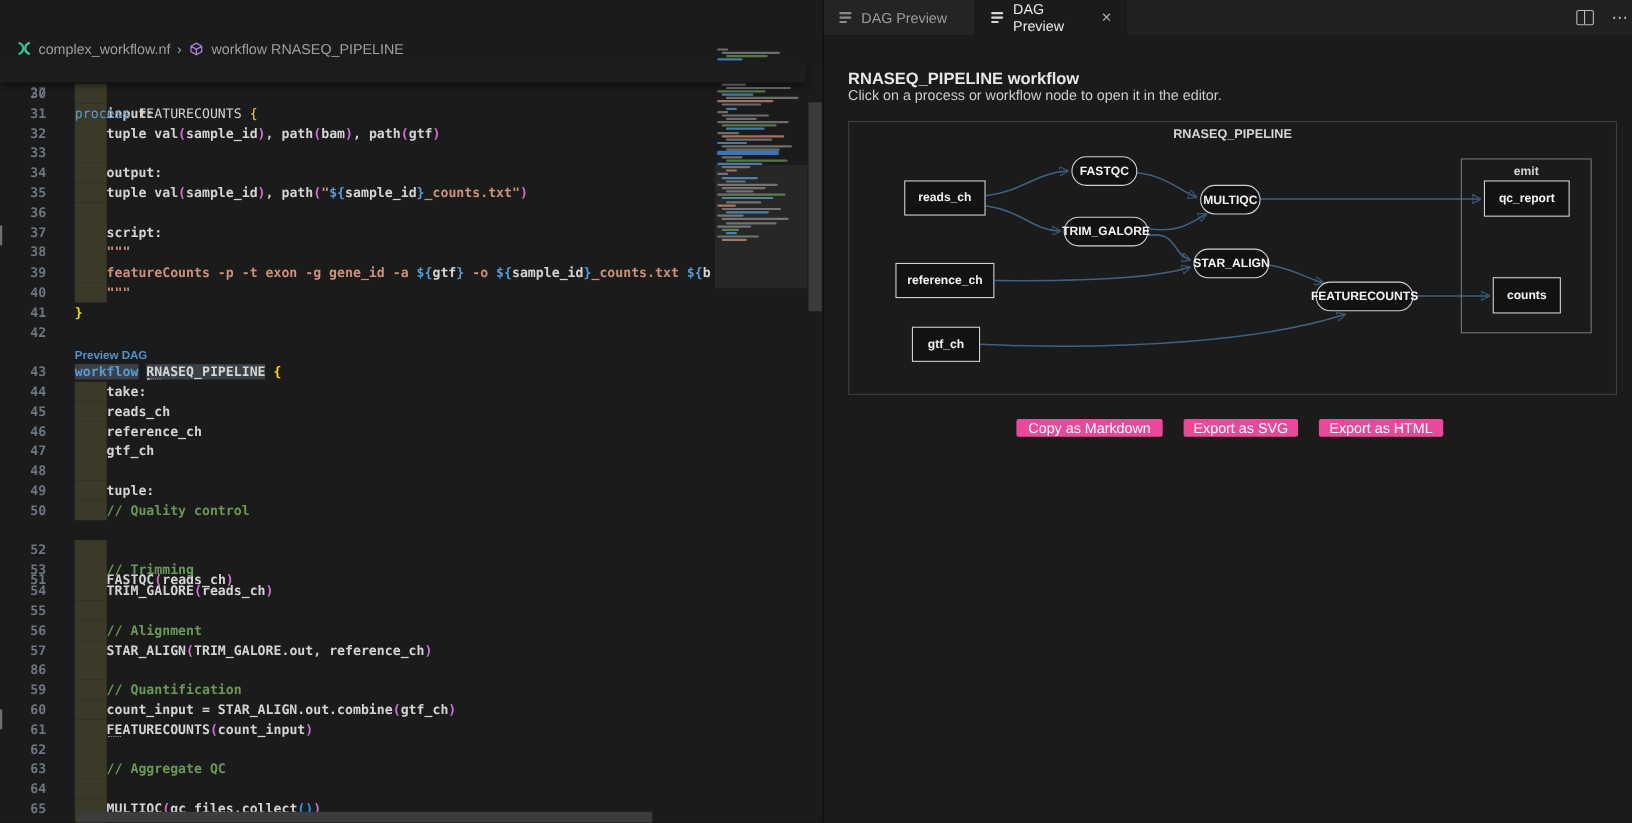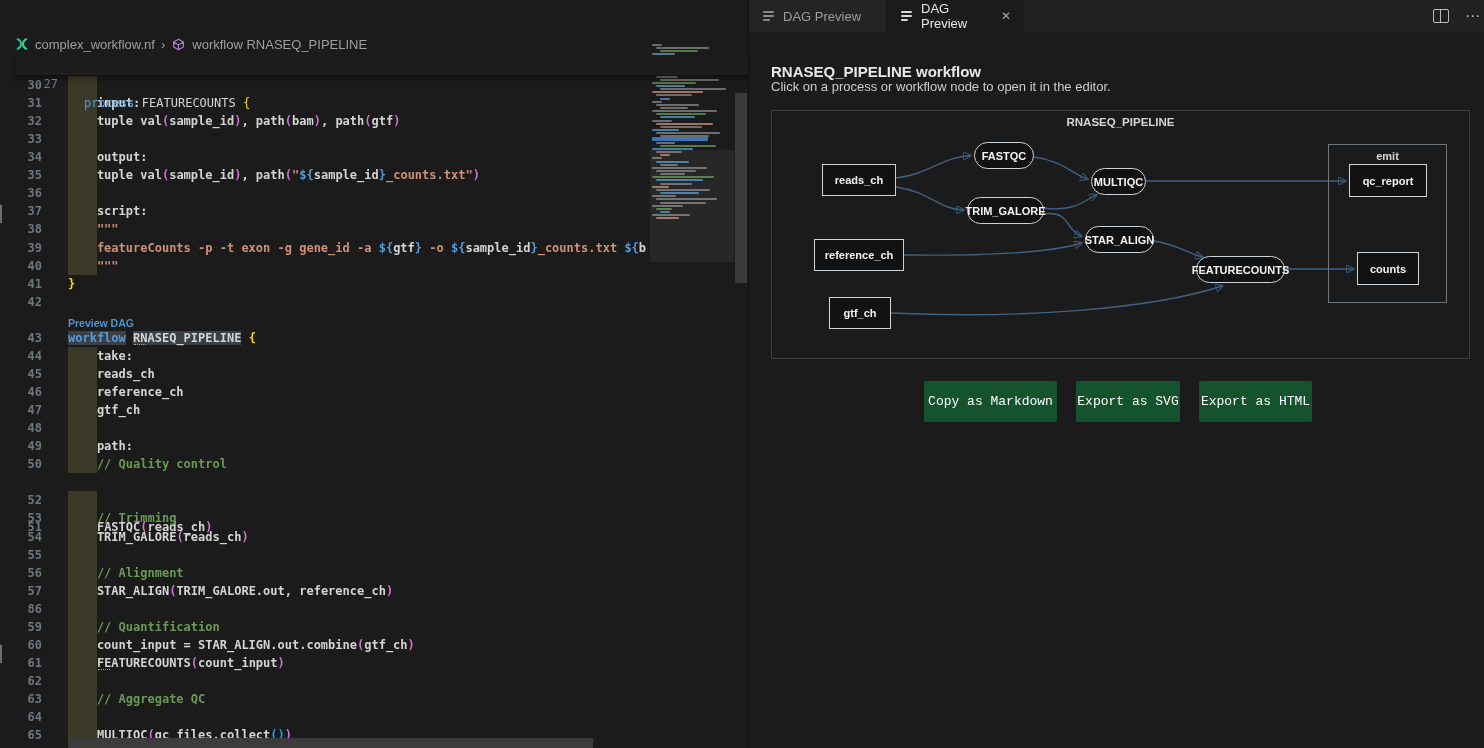--- a/index.html
+++ b/index.html
@@ -31,21 +31,21 @@
                 display:flex; align-items:center; gap:6px; padding-left:14px; font-size:13px; color:#9f9f9f; }
 
   
   .group-left { position:absolute; left:0; top:0; width:748px; height:748px; background:#1b1b1b; overflow:hidden; }
   .editor { position:absolute; left:0; top:56px; width:748px; height:692px; overflow:hidden;
             font-family:"DejaVu Sans Mono","Liberation Mono",monospace; font-size:12px; }
   .crow { position:absolute; left:0; height:18.06px; width:748px; line-height:18.06px; white-space:pre;font-weight:bold; }
   .num { position:absolute; left:0; width:42px; text-align:right; color:#6e7681; }
   .ct  { position:absolute; left:68px; white-space:pre; }
   .band { position:absolute; left:68px; top:0; width:29px; height:18.06px; background:#3b3a28; }
-  .sticky { position:absolute; left:16px; top:0; width:733px; height:19px; line-height:19px; background:#1d1d1d;
+  .sticky { position:absolute; left:0; top:0; width:733px; height:19px; line-height:19px; background:#1d1d1d;
             box-shadow:0 3px 6px rgba(0,0,0,.45); z-index:5; white-space:pre; }
   .lens { position:absolute; left:68px; top:3px; font-family:"Liberation Sans",sans-serif; font-size:10.5px;
           color:#4e94ce; cursor:pointer; }
   .k{color:#569cd6} .w{color:#d4d4d4} .s{color:#ce9178} .c{color:#6a9955}
   .y{color:#ffd700} .p{color:#d670d6} .b{color:#179fff} .i{color:#569cd6}
   .kocc{color:#569cd6;background:rgba(110,125,142,.38)} 
   .wocch{color:#d4d4d4;background:rgba(110,125,142,.38);position:relative}
   .wh{color:#d4d4d4;position:relative}
   .wh:after,.wocch:after{content:"";position:absolute;left:1px;bottom:0;width:12px;border-bottom:1.5px dotted #9a9a9a;}
 
@@ -69,22 +69,22 @@
   .cluster { position:absolute; border:1px solid #6f757b; }
   .cluster .clabel { position:absolute; left:0; top:5px; width:100%; text-align:center; font-size:11px; font-weight:bold; color:#d6d6d6; }
   .chan { position:absolute; background:#121212; border:1.6px solid #ced3d8; display:flex; align-items:center; justify-content:center;
           font-size:11px; font-weight:bold; color:#f2f2f2; cursor:pointer; }
   .proc { position:absolute; background:#121212; border:1.8px solid #ced3d8; border-radius:14px; display:flex; align-items:center;
           justify-content:center; font-size:11px; font-weight:bold; color:#f2f2f2; cursor:pointer; }
   .edges { position:absolute; left:0; top:0; }
   .edges path { stroke:#4a739c; stroke-width:1.4; fill:none; opacity:.8; }
 
   .btnrow { position:absolute; top:349px; left:0; width:736px; height:26px; }
-  .btn { position:absolute; height:41px; background:#14532d; color:#fff; border:none; font-size:13px;
-         font-family:Liberation Mono, monospace; cursor:pointer; border-radius:2px; }
+  .btn { position:absolute; height:16px; background:#ec4899; color:#fff; border:none; font-size:13px;
+         font-family:Liberation Sans, sans-serif; cursor:pointer; border-radius:2px; }
 </style>
 </head>
 <body>
 
 <div class="app">
 
   <div class="tabbar">
     <div class="tab active" style="left:0;width:185px">
       <span class="ticon">
         <svg width="15" height="15" viewBox="0 0 16 16">
@@ -163,21 +163,21 @@
           <div class="crow" style="top: 200.6px;"><i class="band"></i><span class="num">40</span><span class="ct"><span class="s">    """</span></span></div>
           <div class="crow" style="top: 218.66px;"><span class="num">41</span><span class="ct"><span class="y">}</span></span></div>
           <div class="crow" style="top: 236.72px;"><span class="num">42</span><span class="ct"></span></div>
           <div class="crow" style="top: 254.78px;"><span class="lens">Preview DAG</span></div>
           <div class="crow" style="top: 272.84px;"><span class="num">43</span><span class="ct"><span class="kocc">workflow</span><span class="w"> </span><span class="wocch">RNASEQ_PIPELINE</span><span class="w"> </span><span class="y">{</span></span></div>
           <div class="crow" style="top: 290.9px;"><i class="band"></i><span class="num">44</span><span class="ct"><span class="w">    take:</span></span></div>
           <div class="crow" style="top: 308.96px;"><i class="band"></i><span class="num">45</span><span class="ct"><span class="w">    reads_ch</span></span></div>
           <div class="crow" style="top: 327.02px;"><i class="band"></i><span class="num">46</span><span class="ct"><span class="w">    reference_ch</span></span></div>
           <div class="crow" style="top: 345.08px;"><i class="band"></i><span class="num">47</span><span class="ct"><span class="w">    gtf_ch</span></span></div>
           <div class="crow" style="top: 363.14px;"><i class="band"></i><span class="num">48</span><span class="ct"></span></div>
-          <div class="crow" style="top: 381.2px;"><i class="band"></i><span class="num">49</span><span class="ct"><span class="w">    path:</span></span></div>
+          <div class="crow" style="top: 381.2px;"><i class="band"></i><span class="num">49</span><span class="ct"><span class="w">    tuple:</span></span></div>
           <div class="crow" style="top: 399.26px;"><i class="band"></i><span class="num">50</span><span class="ct"><span class="c">    // Quality control</span></span></div>
           <div class="crow" style="top: 417.32px; margin-top: 45px;"><i class="band"></i><span class="num">51</span><span class="ct"><span class="w">    </span><span class="wh">FASTQC</span><span class="p">(</span><span class="w">reads_ch</span><span class="p">)</span></span></div>
           <div class="crow" style="top: 435.38px;"><i class="band"></i><span class="num">52</span><span class="ct"></span></div>
           <div class="crow" style="top: 453.44px;"><i class="band"></i><span class="num">53</span><span class="ct"><span class="c">    // Trimming</span></span></div>
           <div class="crow" style="top: 471.5px;"><i class="band"></i><span class="num">54</span><span class="ct"><span class="w">    TRIM_GALORE</span><span class="p">(</span><span class="w">reads_ch</span><span class="p">)</span></span></div>
           <div class="crow" style="top: 489.56px;"><i class="band"></i><span class="num">55</span><span class="ct"></span></div>
           <div class="crow" style="top: 507.62px;"><i class="band"></i><span class="num">56</span><span class="ct"><span class="c">    // Alignment</span></span></div>
           <div class="crow" style="top: 525.68px; padding-left: 48px;"><i class="band"></i><span class="num">57</span><span class="ct"><span class="w">    STAR_ALIGN</span><span class="p">(</span><span class="w">TRIM_GALORE.out, reference_ch</span><span class="p">)</span></span></div>
           <div class="crow" style="top: 543.74px;"><i class="band"></i><span class="num">86</span><span class="ct"></span></div>
           <div class="crow" style="top: 561.8px;"><i class="band"></i><span class="num">59</span><span class="ct"><span class="c">    // Quantification</span></span></div>

